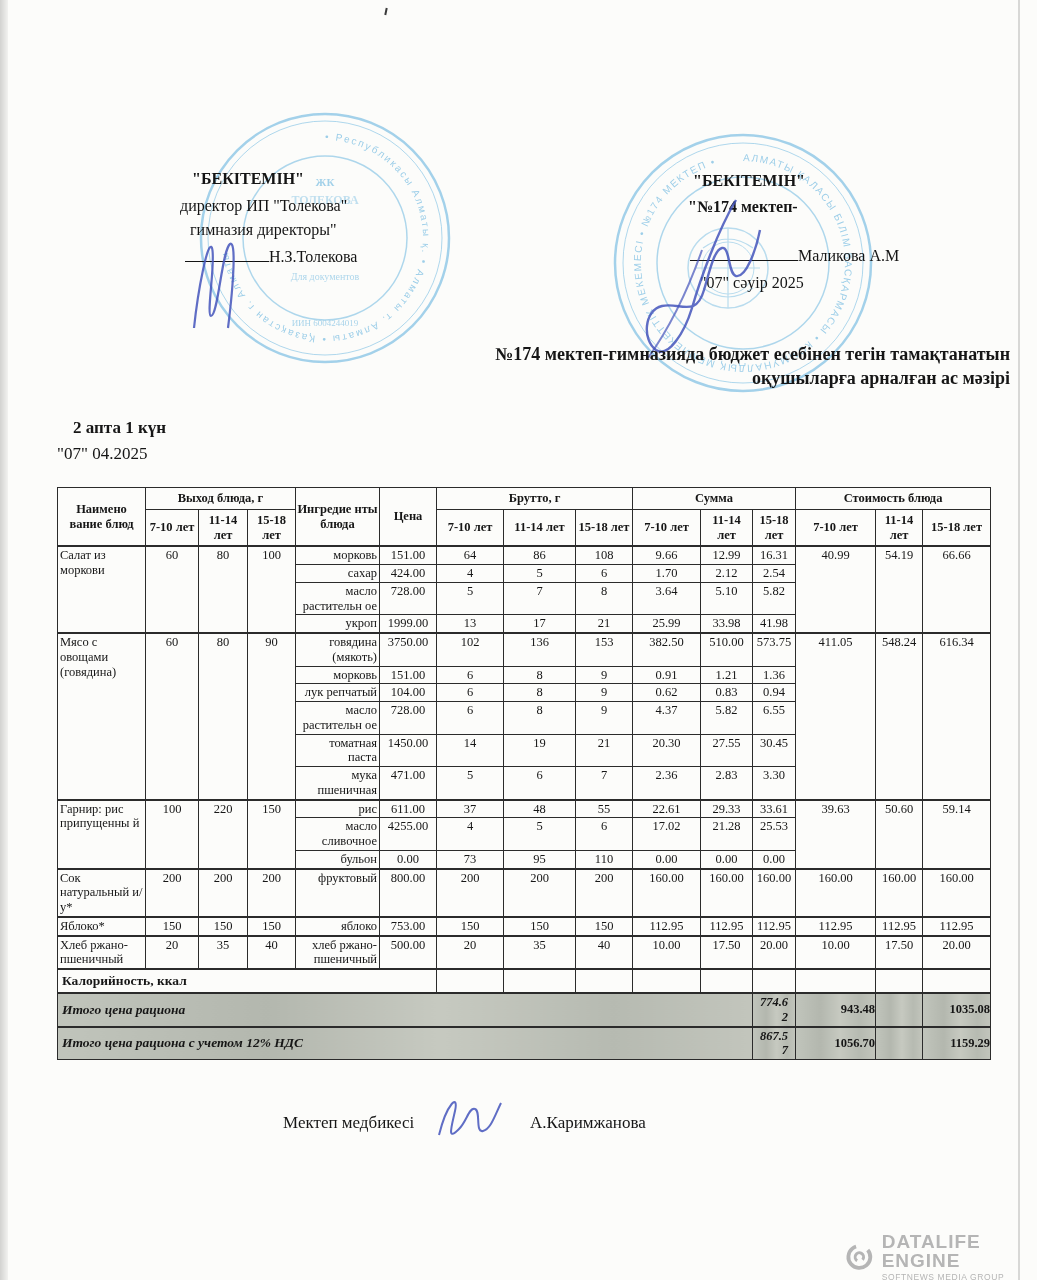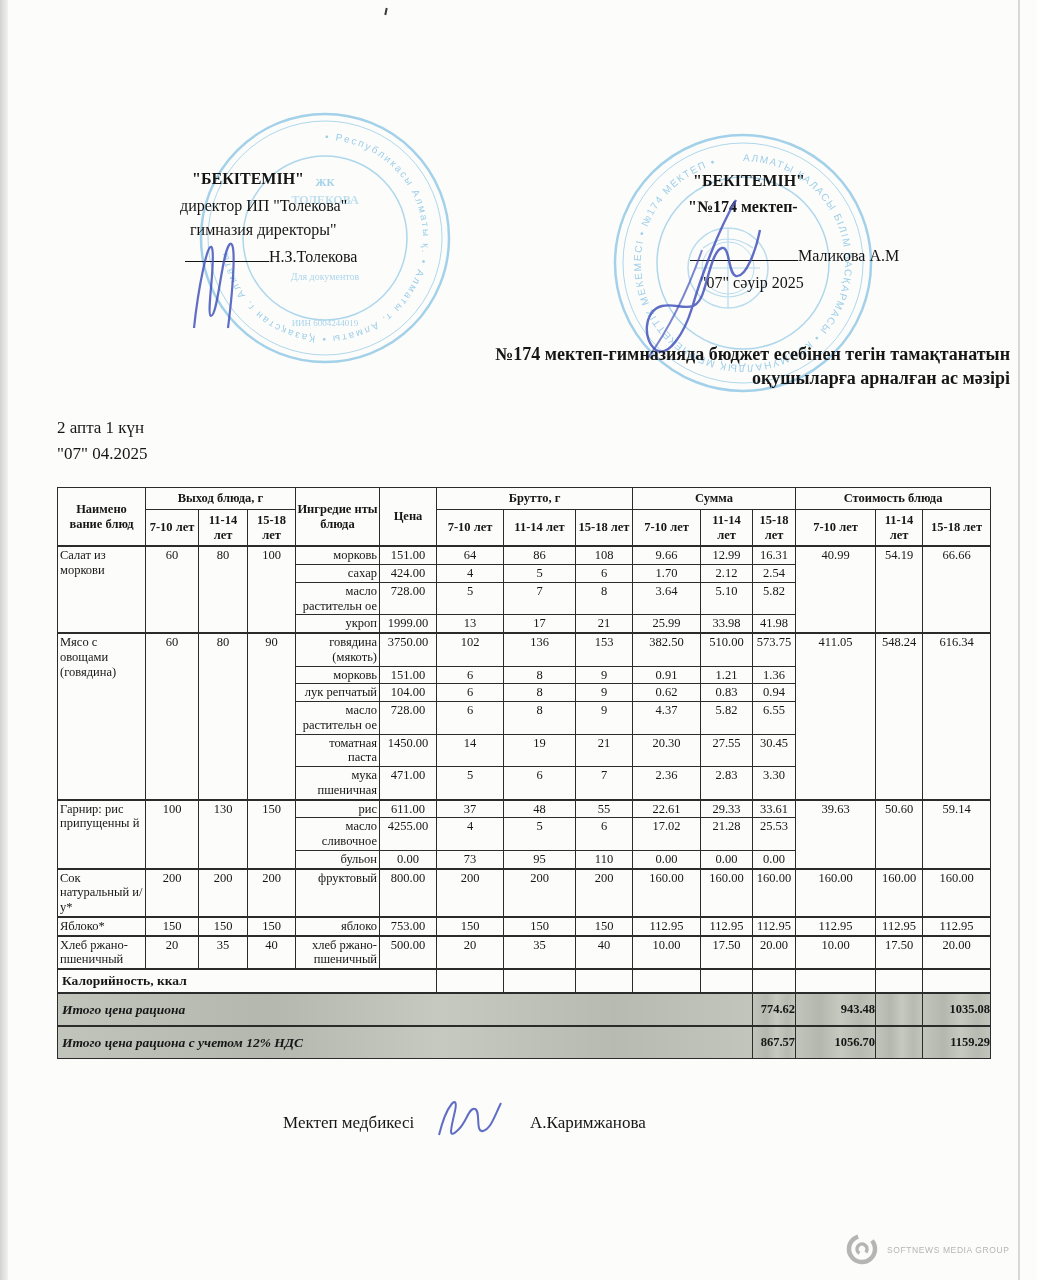--- a/index.html
+++ b/index.html
@@ -14,39 +14,39 @@
   .stamp{position:absolute;opacity:.85;}
   .stamp svg text{fill:#79bde2;}
   .stamp-text{position:absolute;font-weight:bold;font-size:16px;color:#141414;white-space:nowrap;}
   .stamp-sub{position:absolute;font-size:16px;color:#141414;white-space:nowrap;}
   .sig-line{display:inline-block;border-bottom:1.5px solid #141414;height:14px;vertical-align:baseline;}
   .signature{position:absolute;}
 
   
   .doc-title{position:absolute;left:0;width:1010px;text-align:right;font-weight:bold;font-size:18px;}
   .meta{position:absolute;left:57px;font-size:17px;}
-  .meta.b{font-weight:normal;}
+  .meta.b{font-weight:bold;margin-left:16px;}
 
   
   .tbl-wrap{position:absolute;left:57px;top:487px;width:934px;}
   table.tbl{border-collapse:collapse;table-layout:fixed;width:934px;font-size:12.5px;line-height:1.18;}
   .tbl th,.tbl td{border:1px solid #2b2b2b;padding:1px 2px;vertical-align:top;overflow:hidden;}
   .tbl th{font-weight:bold;text-align:center;vertical-align:middle;padding:3px 1px;}
   .cell-name{text-align:left;padding-left:3px;}
   .cell-ing{text-align:right;padding-left:3px;word-wrap:break-word;}
   .cell-num{text-align:center;}
   .cell-cost{text-align:center;}
   tr.group-start td{border-top-width:2px;}
   tr.row-cal td{border-top-width:2px;height:20px;}
   .row-cal .lbl{font-weight:bold;text-align:left;padding-left:4px;font-size:13.5px;vertical-align:middle;}
   tr.row-total td{border-top-width:2px;height:29px;vertical-align:middle;
       background:linear-gradient(90deg,#c0c4bb 0%,#b3b7ae 30%,#c6c9c0 55%,#b6bab1 80%,#c2c5bc 100%);}
   .row-total .lbl{font-weight:bold;font-style:italic;text-align:left;padding-left:4px;font-size:13.5px;margin-left:48px;}
   .row-total .val{font-weight:bold;text-align:right;padding-right:0;word-break:break-all;}
-  .row-total .val.wrapnum{}
+  .row-total .val.wrapnum{padding-right:7px;font-style:italic;}
 
   
   .nurse-line{position:absolute;top:1113px;left:283px;font-size:17px;}
   .nurse-name{position:absolute;top:1113px;left:530px;font-size:17px;}
   .watermark{position:absolute;left:845px;top:1232px;display:flex;align-items:center;gap:8px;
              font-family:"Liberation Sans", sans-serif;color:#b5b5b5;}
   .wm-title{font-size:19px;font-weight:bold;letter-spacing:1px;line-height:1;}
   .wm-sub{font-size:8.5px;letter-spacing:.6px;margin-top:2px;}
 </style>
 </head>
@@ -274,21 +274,21 @@
             <td class="cell-num">5</td>
             <td class="cell-num">6</td>
             <td class="cell-num">7</td>
             <td class="cell-num">2.36</td>
             <td class="cell-num">2.83</td>
             <td class="cell-num">3.30</td>
           </tr>
           <tr class="group-start">
             <td class="cell-name" rowspan="3">Гарнир: рис припущенны й</td>
             <td class="cell-num" rowspan="3">100</td>
-            <td class="cell-num" rowspan="3">130</td>
+            <td class="cell-num" rowspan="3">220</td>
             <td class="cell-num" rowspan="3">150</td>
             <td class="cell-ing">рис</td>
             <td class="cell-num">611.00</td>
             <td class="cell-num">37</td>
             <td class="cell-num">48</td>
             <td class="cell-num">55</td>
             <td class="cell-num">22.61</td>
             <td class="cell-num">29.33</td>
             <td class="cell-num">33.61</td>
             <td class="cell-cost" rowspan="3">39.63</td>
@@ -403,16 +403,17 @@
     <path d="M14 50 C 22 18, 34 8, 30 26 C 26 44, 22 56, 34 44 C 42 36, 44 22, 50 24 C 56 26, 50 48, 58 46 C 66 44, 70 30, 76 18" fill="none" stroke="#4353bb" stroke-width="2" opacity=".85"></path>
   </svg>
   <div class="nurse-name">А.Каримжанова</div>
 
   <div class="watermark">
     <svg width="34" height="34" viewBox="0 0 34 34">
       <circle cx="17" cy="17" r="13" fill="none" stroke="#b5b5b5" stroke-width="4.5" stroke-dasharray="66 16" transform="rotate(-40 17 17)"></circle>
       <circle cx="17" cy="17" r="5" fill="none" stroke="#b5b5b5" stroke-width="3.5" stroke-dasharray="24 8" transform="rotate(120 17 17)"></circle>
     </svg>
     <div>
+      <div class="wm-title">DATALIFE ENGINE</div>
       <div class="wm-sub">SOFTNEWS MEDIA GROUP</div>
     </div>
   </div>
 </div>
 
 </body></html>

